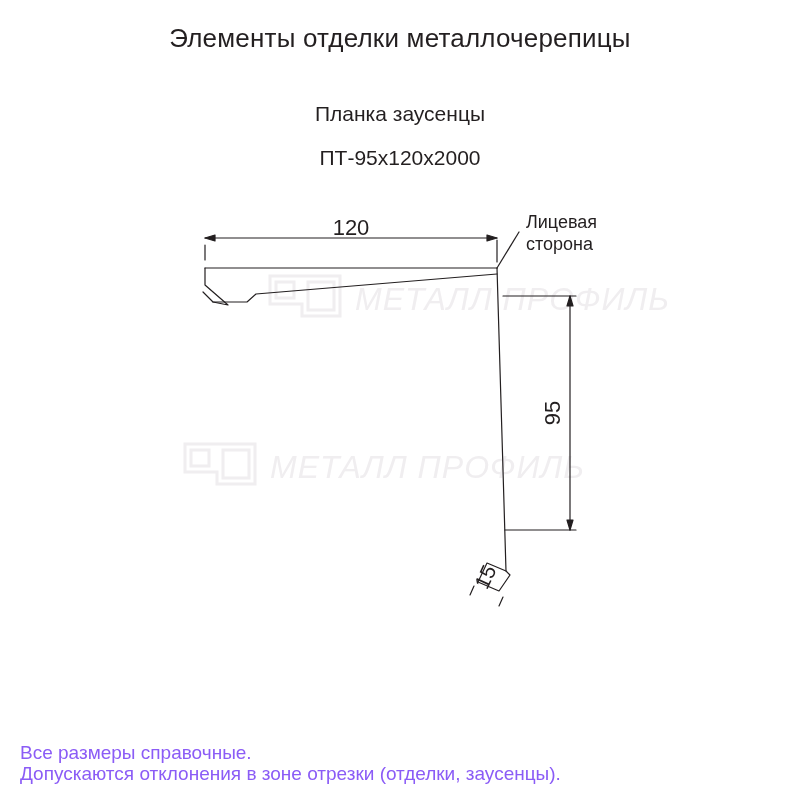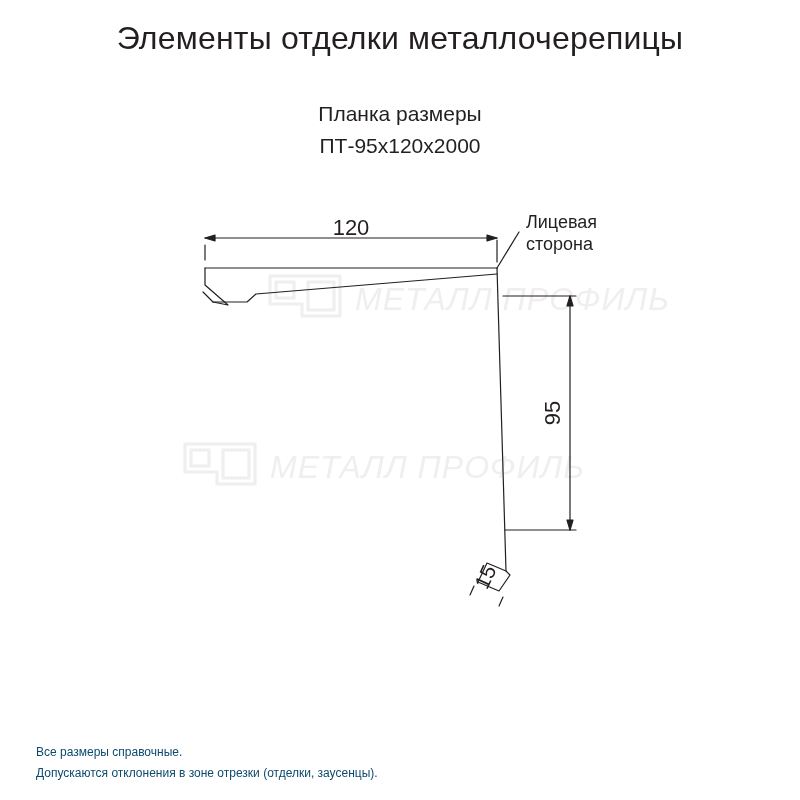--- a/index.html
+++ b/index.html
@@ -20,21 +20,21 @@
     inset: 0;
   }
   .title-block {
     position: absolute;
     top: 22px;
     left: 0;
     width: 800px;
     text-align: center;
   }
   .main-title {
-    font-size: 32px;
+    font-size: 26px;
     font-weight: normal;
     letter-spacing: 0.2px;
     color: #231f20;
     line-height: 32px;
   }
   .sub-block {
     position: absolute;
     top: 100px;
     left: 0;
     width: 800px;
@@ -42,36 +42,36 @@
   }
   .sub-title {
     font-size: 21px;
     line-height: 28px;
     color: #231f20;
   }
   .sub-code {
     font-size: 21px;
     line-height: 28px;
     color: #231f20;
-    margin-top: 4px;
+    margin-top: 16px;
   }
   .drawing {
     position: absolute;
     top: 0;
     left: 0;
     width: 800px;
     height: 800px;
   }
   .footer {
     position: absolute;
-    left: 36px;
+    left: 20px;
     bottom: 16px;
-    font-size: 12px;
+    font-size: 19px;
     line-height: 21px;
-    color: #0c4a6e;
+    color: #8b5cf6;
   }
   .footer div {
     white-space: nowrap;
   }
   .wm {
     position: absolute;
     pointer-events: none;
     user-select: none;
     font-style: italic;
   }
@@ -108,21 +108,21 @@
       </g>
       <text x="95" y="48" class="wm-text" fill="#f0eef0">МЕТАЛЛ ПРОФИЛЬ</text>
     </svg>
   </div>
 
   <div class="title-block">
     <div class="main-title">Элементы отделки металлочерепицы</div>
   </div>
 
   <div class="sub-block">
-    <div class="sub-title">Планка размеры</div>
+    <div class="sub-title">Планка заусенцы</div>
     <div class="sub-code">ПТ-95х120х2000</div>
   </div>
 
   <svg class="drawing" viewBox="0 0 800 800">
     <g stroke="#231f20" fill="none" stroke-width="1.2" stroke-linecap="round" stroke-linejoin="round">
 
       <path d="M205 268 L497 268"></path>
       <path d="M497 268 L506 571"></path>
       <path d="M205 268 L205 285 L228 305 L213 302 L203 292"></path>
       <path d="M213 302 L247 302 L256 294 L497 274"></path>

